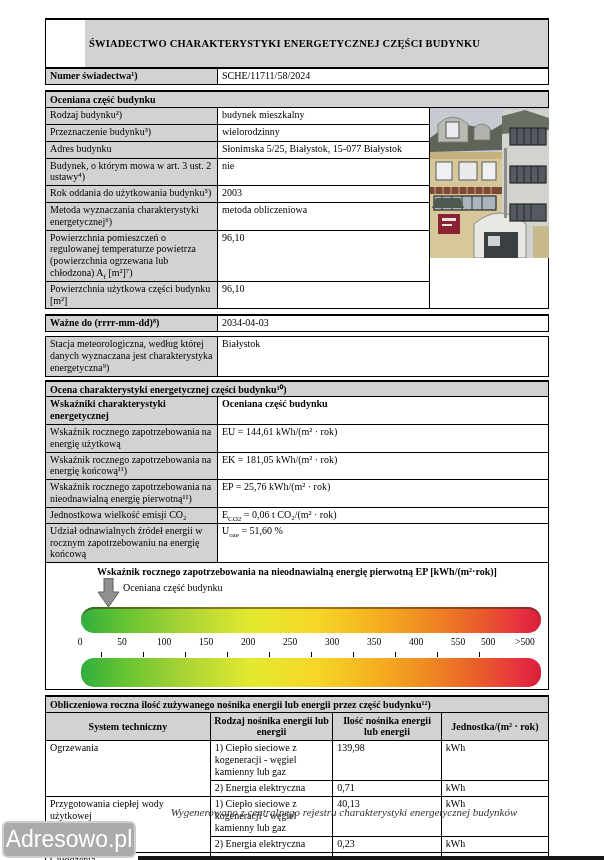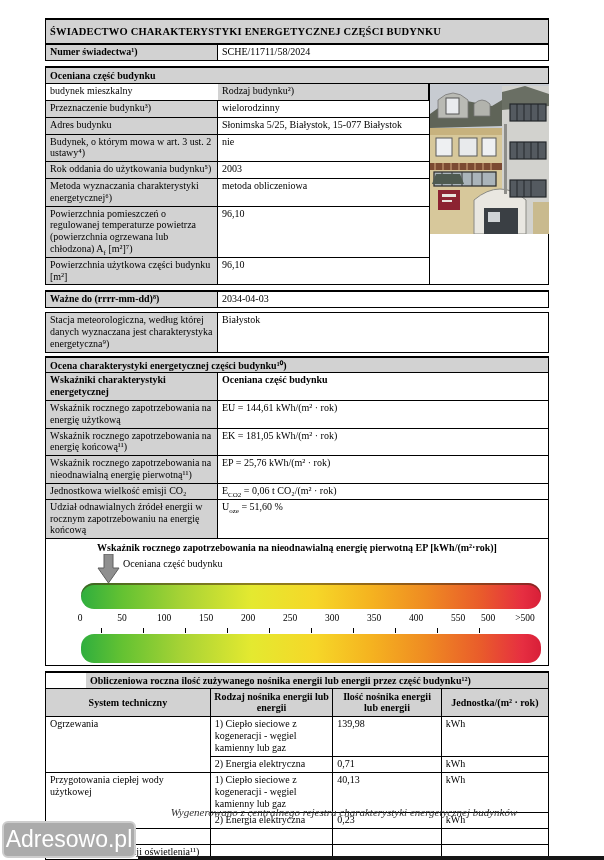--- a/index.html
+++ b/index.html
@@ -2,22 +2,22 @@
 <html><head>
 <meta charset="utf-8">
 <style>
   html,body{margin:0;padding:0;background:#ffffff;}
   .page{position:relative;width:604px;height:860px;background:#ffffff;overflow:hidden;
         font-family:"Liberation Serif",serif;font-size:10px;color:#000;}
   .doc{position:absolute;left:45px;top:18px;width:504px;}
   .blk{border:1px solid #000;border-top-width:2px;margin-top:5px;box-sizing:border-box;background:#fff;}
   .blk.first{margin-top:0;}
   .sechead{background:#d2d2d2;font-weight:bold;padding:2px 4px 1px 4px;line-height:1.15;border-bottom:1px solid #000;}
-  .sechead.nb{border-bottom:none;margin-left:40px;}
-  .titlebar{background:#d2d2d2;font-weight:bold;font-size:10.5px;padding:6px 4px;letter-spacing:.2px;}
+  .sechead.nb{border-bottom:none;}
+  .titlebar{background:#d2d2d2;font-weight:bold;font-size:10.5px;padding:18px 4px;letter-spacing:.2px;margin-left:39px;}
   .r2{display:grid;grid-template-columns:172px 1fr;}
   .r2 + .r2{border-top:1px solid #000;}
   .cell{padding:1px 4px 2px 4px;line-height:1.18;box-sizing:border-box;}
   .lbl{background:#d2d2d2;border-right:1px solid #000;}
   .val{background:#fff;}
   .bold{font-weight:bold;}
   
   .bwrap{display:flex;}
   .brows{flex:1;min-width:0;}
   .photocell{width:119px;border-left:1px solid #000;background:#fff;box-sizing:border-box;}
@@ -73,22 +73,22 @@
         <div class="cell lbl bold h15">Numer świadectwa¹)</div>
         <div class="cell val h15">SCHE/11711/58/2024</div>
       </div>
     </div>
 
     <div class="blk">
       <div class="sechead">Oceniana część budynku</div>
       <div class="bwrap">
         <div class="brows">
           <div class="r2">
+            <div class="cell lbl h16">Rodzaj budynku²)</div>
             <div class="cell val h16">budynek mieszkalny</div>
-            <div class="cell lbl h16">Rodzaj budynku²)</div>
           </div>
           <div class="r2">
             <div class="cell lbl h16">Przeznaczenie budynku³)</div>
             <div class="cell val h16">wielorodzinny</div>
           </div>
           <div class="r2">
             <div class="cell lbl h16">Adres budynku</div>
             <div class="cell val h16">Słonimska 5/25, Białystok, 15-077 Białystok</div>
           </div>
           <div class="r2">

